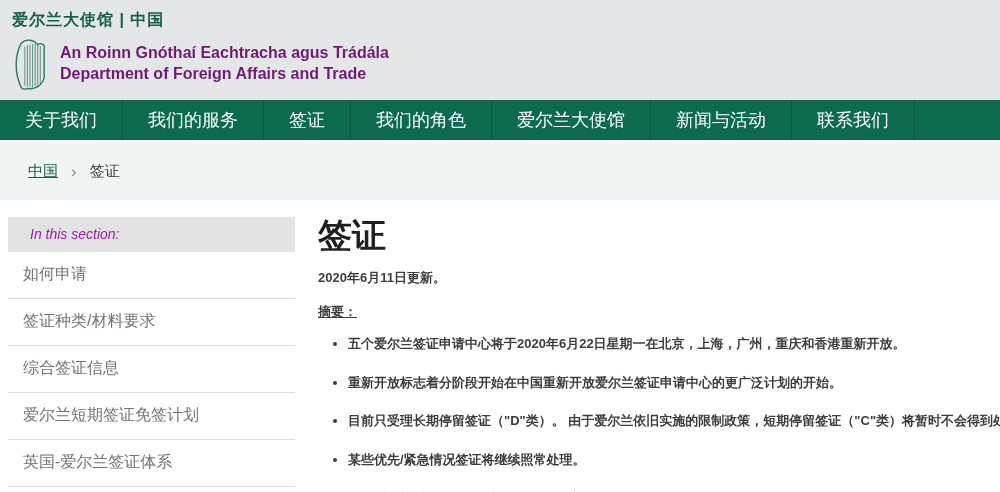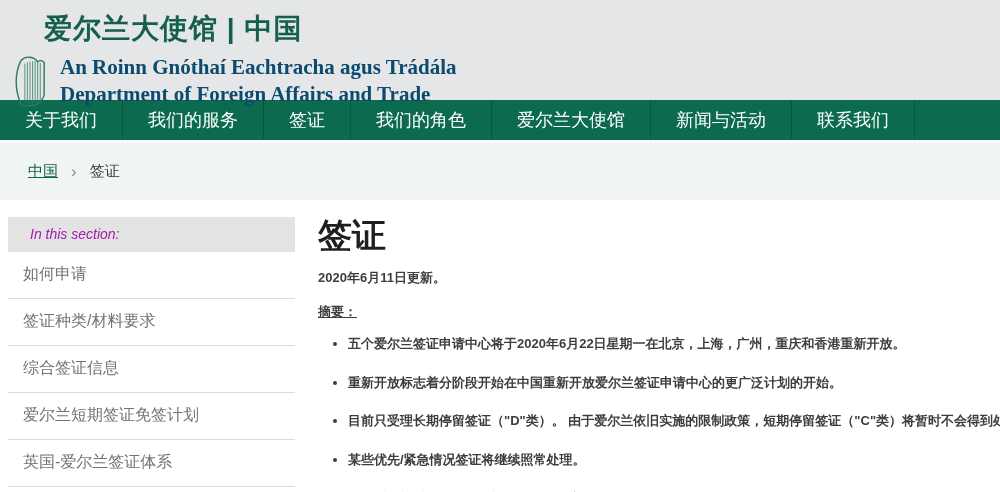--- a/index.html
+++ b/index.html
@@ -11,40 +11,40 @@
   }
 
   
   .header {
     height: 100px;
     background: #e4e6e8;
     position: relative;
   }
   .site-title {
     display: inline-block;
-    margin: 10px 0 0 44px;
-    font-size: 28px;
+    margin: 10px 0 0 12px;
+    font-size: 16px;
     font-weight: bold;
     color: #15604a;
     letter-spacing: 1px;
     cursor: pointer;
   }
   .logo-row {
     display: flex;
     align-items: center;
     margin: 2px 0 0 12px;
     gap: 12px;
     cursor: pointer;
   }
   .harp-wrap { width: 36px; height: 62px; flex-shrink: 0; }
   .dept {
-    font-family: Liberation Serif, serif;
+    font-family: Liberation Sans, sans-serif;
     font-weight: bold;
-    color: #0c4a6e;
-    font-size: 21px;
+    color: #701a75;
+    font-size: 16px;
     line-height: 1.3;
   }
 
   
   .nav {
     height: 40px;
     background: #0c6b4e;
     display: flex;
     align-items: stretch;
   }

